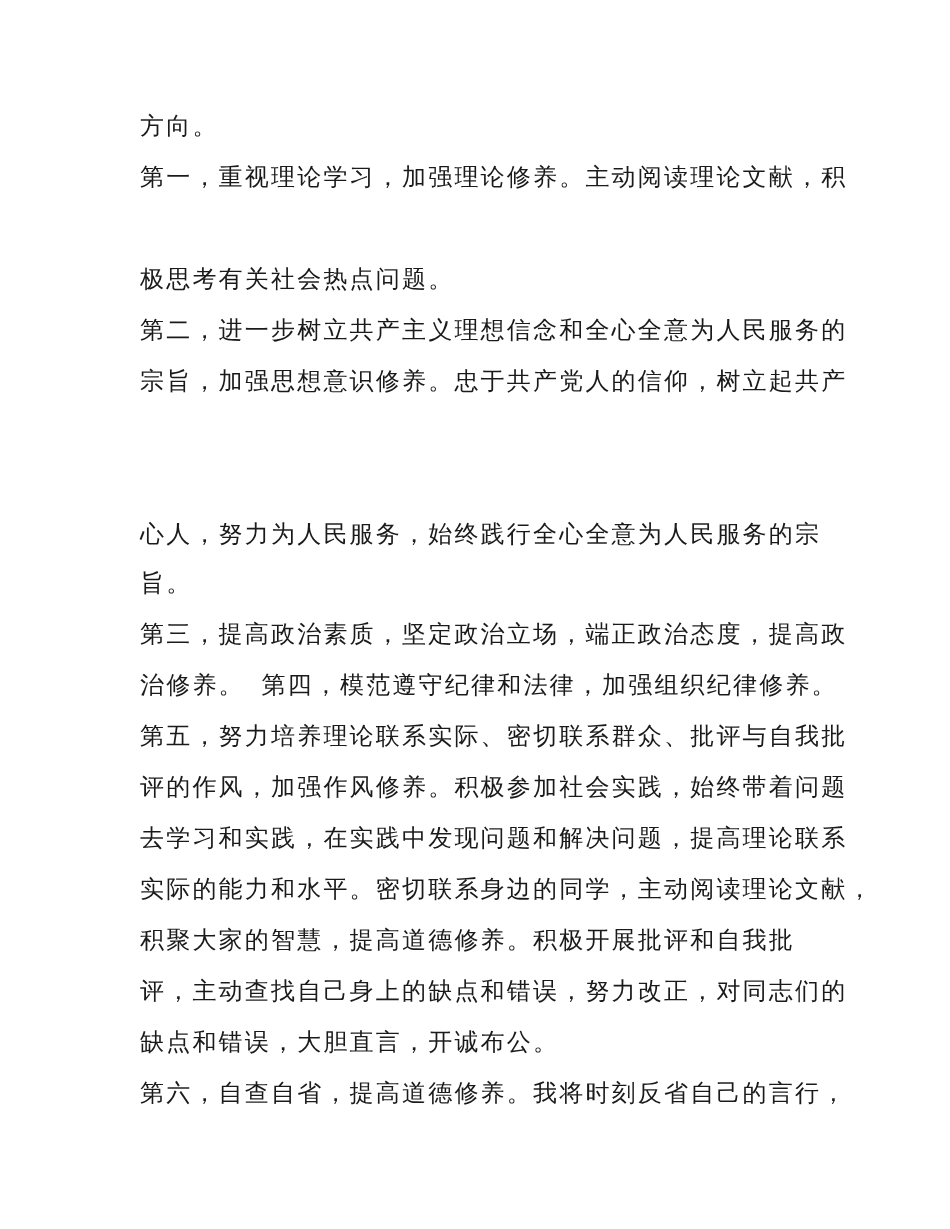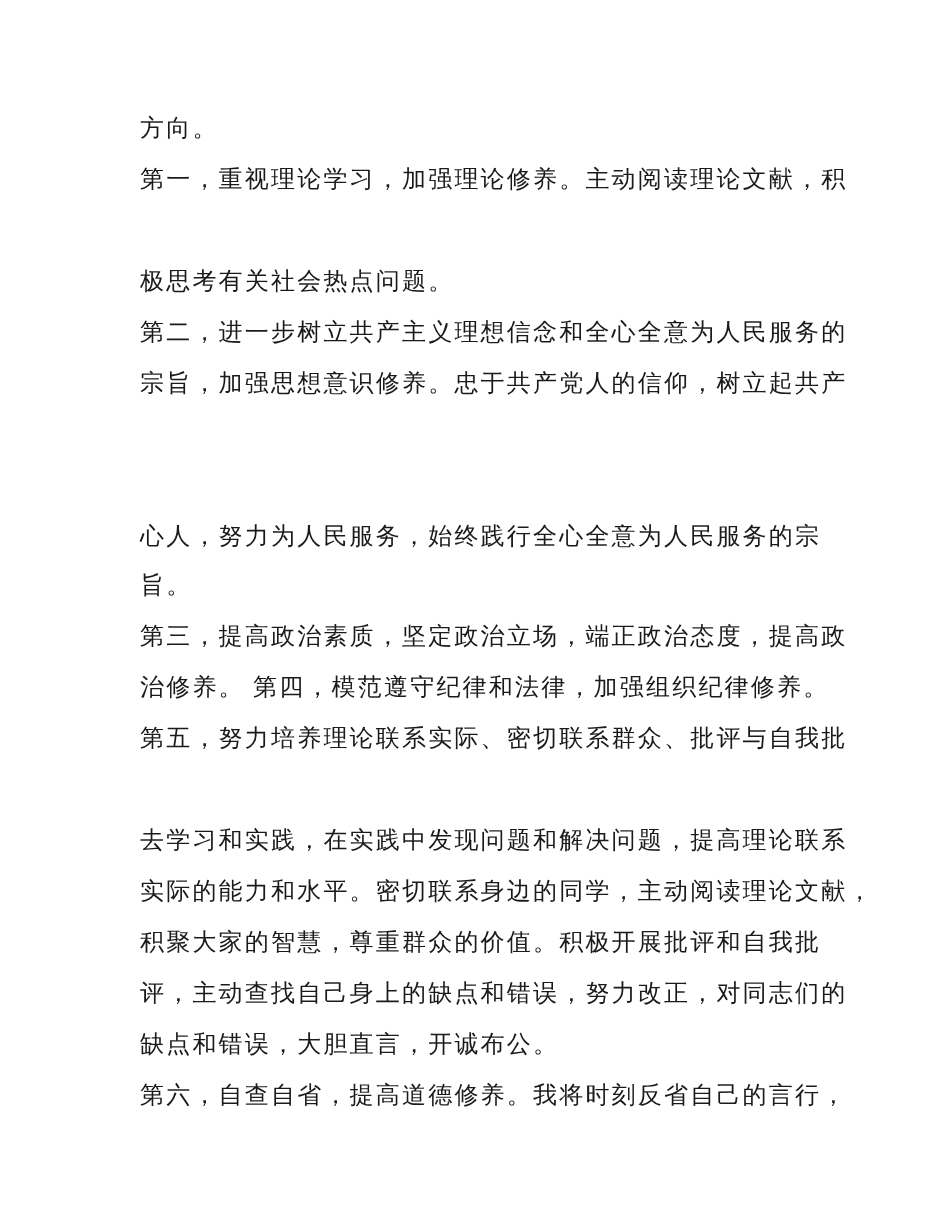--- a/index.html
+++ b/index.html
@@ -2,40 +2,41 @@
 <html><head>
 <meta charset="utf-8">
 <style>
   html, body { margin: 0; padding: 0; background: #ffffff; }
   body { width: 950px; height: 1229px; position: relative; overflow: hidden; }
   .page { position: absolute; left: 0; top: 0; width: 950px; height: 1229px; background: #ffffff; }
   .line {
     position: absolute;
     left: 140px;
     white-space: nowrap;
-    font-family: Liberation Serif, serif;
+    font-family: Liberation Mono, monospace;
     font-size: 24px;
     line-height: 30px;
     color: #1a1a1a;
     letter-spacing: 2.2px;
   }
 </style>
 </head>
 <body>
 
 <div class="page">
   <div class="line" style="top:113px">方向。</div>
   <div class="line" style="top:164px">第一，重视理论学习，加强理论修养。主动阅读理论文献，积</div>
   <div class="line" style="top:266px">极思考有关社会热点问题。</div>
   <div class="line" style="top:317px">第二，进一步树立共产主义理想信念和全心全意为人民服务的</div>
   <div class="line" style="top:368px">宗旨，加强思想意识修养。忠于共产党人的信仰，树立起共产</div>
   <div class="line" style="top:521px">心人，努力为人民服务，始终践行全心全意为人民服务的宗</div>
   <div class="line" style="top:570px">旨。</div>
   <div class="line" style="top:621px">第三，提高政治素质，坚定政治立场，端正政治态度，提高政</div>
   <div class="line" style="top:672px">治修养。 第四，模范遵守纪律和法律，加强组织纪律修养。</div>
   <div class="line" style="top:723px">第五，努力培养理论联系实际、密切联系群众、批评与自我批</div>
+  <div class="line" style="top:774px">评的作风，加强作风修养。积极参加社会实践，始终带着问题</div>
   <div class="line" style="top:825px">去学习和实践，在实践中发现问题和解决问题，提高理论联系</div>
   <div class="line" style="top:876px">实际的能力和水平。密切联系身边的同学，主动阅读理论文献，</div>
-  <div class="line" style="top:927px">积聚大家的智慧，尊重群众的价值。积极开展批评和自我批</div>
+  <div class="line" style="top:927px">积聚大家的智慧，提高道德修养。积极开展批评和自我批</div>
   <div class="line" style="top:978px">评，主动查找自己身上的缺点和错误，努力改正，对同志们的</div>
   <div class="line" style="top:1029px">缺点和错误，大胆直言，开诚布公。</div>
   <div class="line" style="top:1080px">第六，自查自省，提高道德修养。我将时刻反省自己的言行，</div>
 </div>
 
 </body></html>

